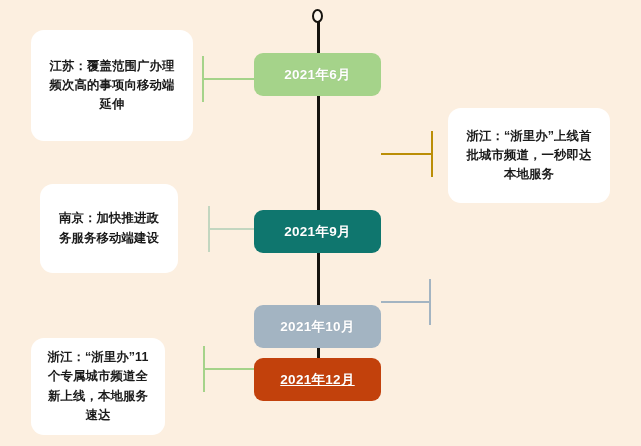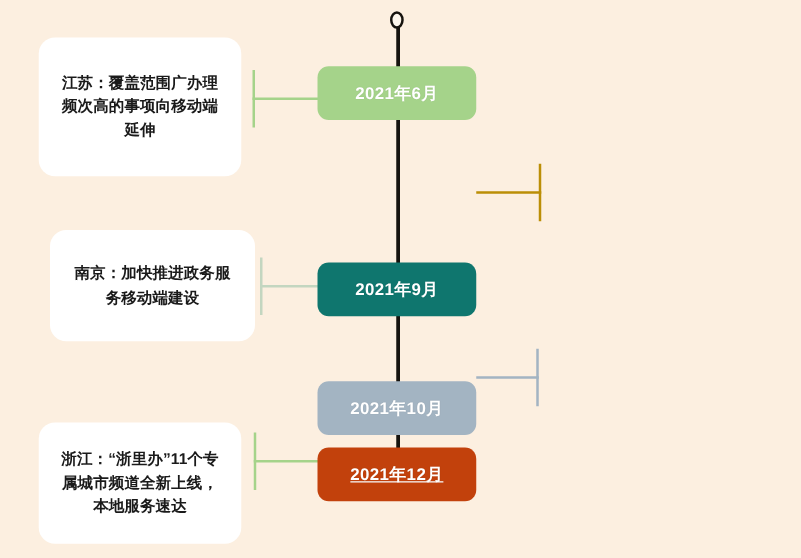--- a/index.html
+++ b/index.html
@@ -122,41 +122,44 @@
     <div class="bar" style="background:#a5d38a;"></div>
   </div>
   <div class="node" style="top:53px; background:#a5d38a;">
     <span>2021年6月</span>
   </div>
 
   <div class="conn right" style="left:381px; top:131px; width:52px; height:46px;">
     <div class="bar" style="background:#bb8e06;"></div>
     <div class="tick" style="background:#bb8e06;"></div>
   </div>
+  <div class="card" style="left:448px; top:108px; width:162px; height:95px;">
+    <div class="card-text">浙江：“浙里办”上线首批城市频道，一秒即达本地服务</div>
+  </div>
 
-  <div class="card" style="left:40px; top:184px; width:164px; height:89px;">
+  <div class="card" style="left:40px; top:184px; width:138px; height:89px;">
     <div class="card-text">南京：加快推进政务服务移动端建设</div>
   </div>
   <div class="conn left" style="left:208px; top:206px; width:47px; height:46px;">
     <div class="tick" style="background:#c3d6c0;"></div>
     <div class="bar" style="background:#c3d6c0;"></div>
   </div>
   <div class="node" style="top:210px; background:#0f766e;">
     <span>2021年9月</span>
   </div>
 
   <div class="node" style="top:281px; background:#a3b4c2;margin-top:24px;">
     <span>2021年10月</span>
   </div>
   <div class="conn right" style="left:381px; top:279px; width:50px; height:46px;">
     <div class="bar" style="background:#a3b4c2;"></div>
     <div class="tick" style="background:#a3b4c2;"></div>
   </div>
 
-  <div class="card" style="left:31px; top:338px; width:162px; height:97px;">
+  <div class="card" style="left:31px; top:338px; width:134px; height:97px;">
     <div class="card-text">浙江：“浙里办”11个专属城市频道全新上线，本地服务速达</div>
   </div>
   <div class="conn left" style="left:203px; top:346px; width:52px; height:46px;">
     <div class="tick" style="background:#a5d38a;"></div>
     <div class="bar" style="background:#a5d38a;"></div>
   </div>
   <div class="node" style="top:358px; background:#c2410c;text-decoration:underline;">
     <span>2021年12月</span>
   </div>
 

